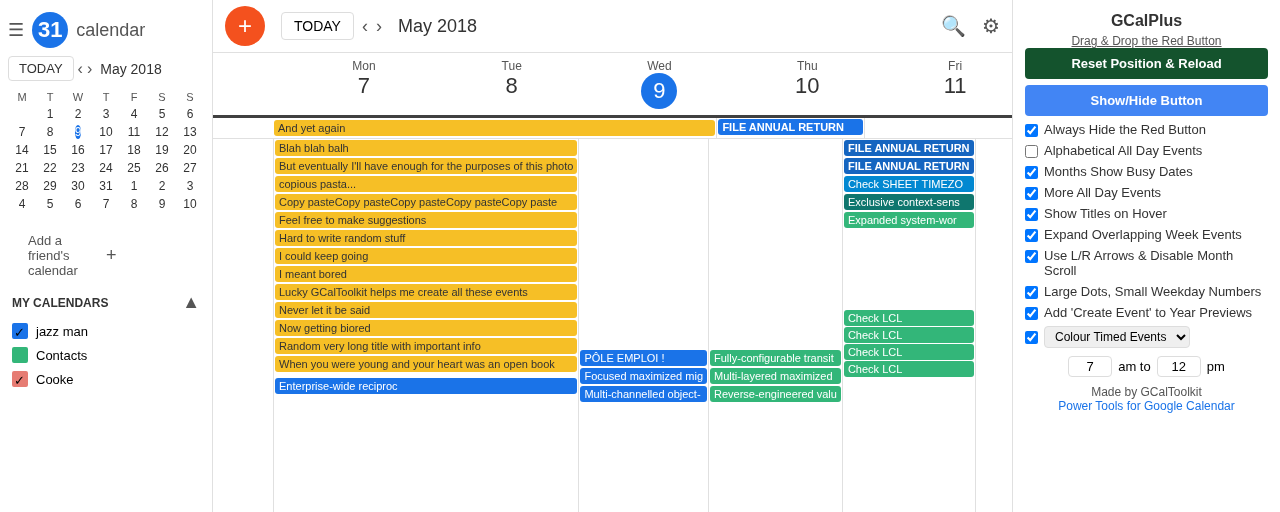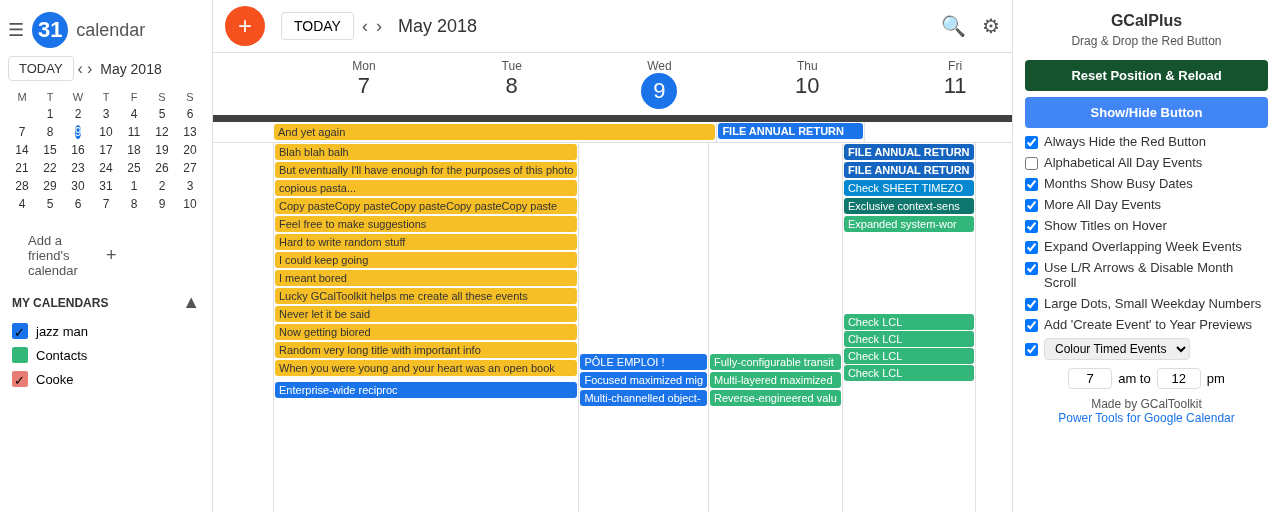--- a/index.html
+++ b/index.html
@@ -150,21 +150,21 @@
     .header-nav { background: none; border: none; cursor: pointer; font-size: 18px; color: #555; }
     .header-month-year { font-size: 18px; color: #333; margin-left: 8px; }
     .header-spacer { flex: 1; }
     .header-search { font-size: 20px; color: #555; cursor: pointer; }
     .header-settings { font-size: 20px; color: #555; cursor: pointer; margin-left: 8px; }
 
     
     .day-headers {
       display: grid;
       grid-template-columns: 60px repeat(5, 1fr);
-      border-bottom: 7px solid #404040;
+      border-bottom: 3px solid #404040;
       gap: 34px;
     }
     .day-header-cell {
       text-align: center;
       padding: 6px 4px;
       font-size: 12px;
       color: #555;
     }
     .day-num { font-size: 22px; font-weight: 400; color: #333; display: block; }
     .day-num.today { background: #1a73e8; color: #fff; border-radius: 50%; width: 36px; height: 36px; line-height: 36px; margin: 0 auto; display: flex; align-items: center; justify-content: center; }
@@ -211,21 +211,22 @@
       text-align: center;
       font-size: 16px;
       font-weight: 600;
       color: #333;
       margin-bottom: 4px;
     }
     .panel-subtitle {
       text-align: center;
       font-size: 12px;
       color: #555;
-      margin-bottom: 12px;
+      margin-bottom: 0;
+      text-decoration: underline;
     }
     .panel-btn {
       display: block;
       width: 100%;
       padding: 8px;
       border: none;
       border-radius: 4px;
       font-size: 13px;
       font-weight: 600;
       cursor: pointer;

